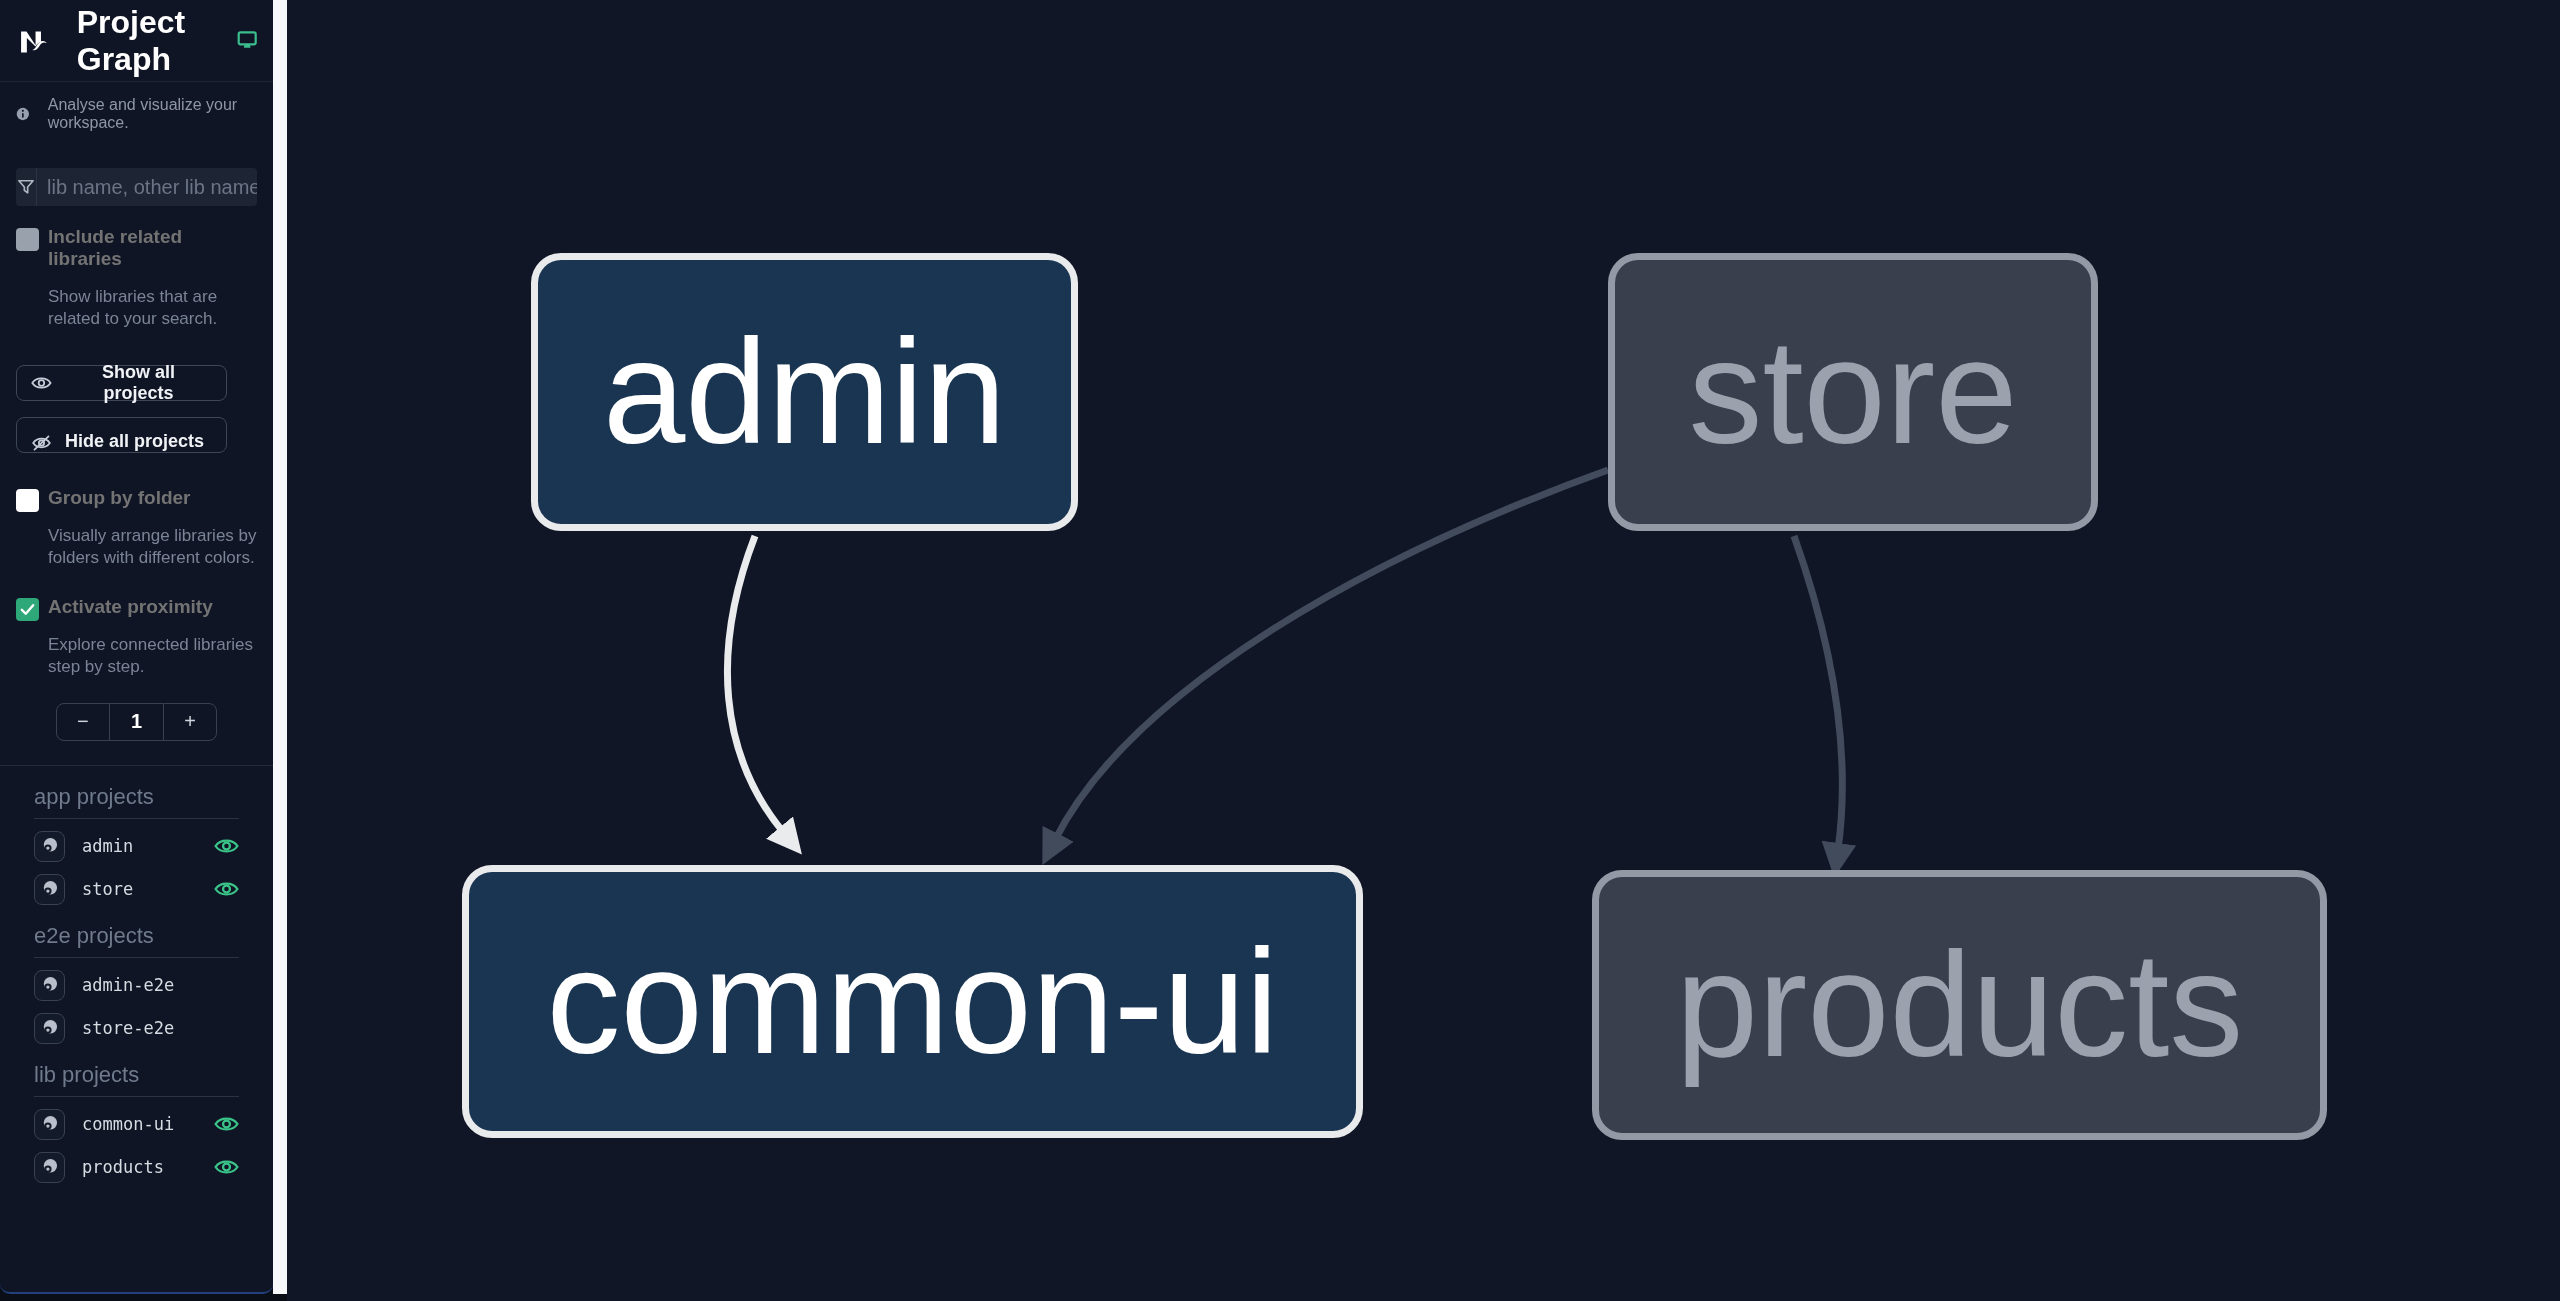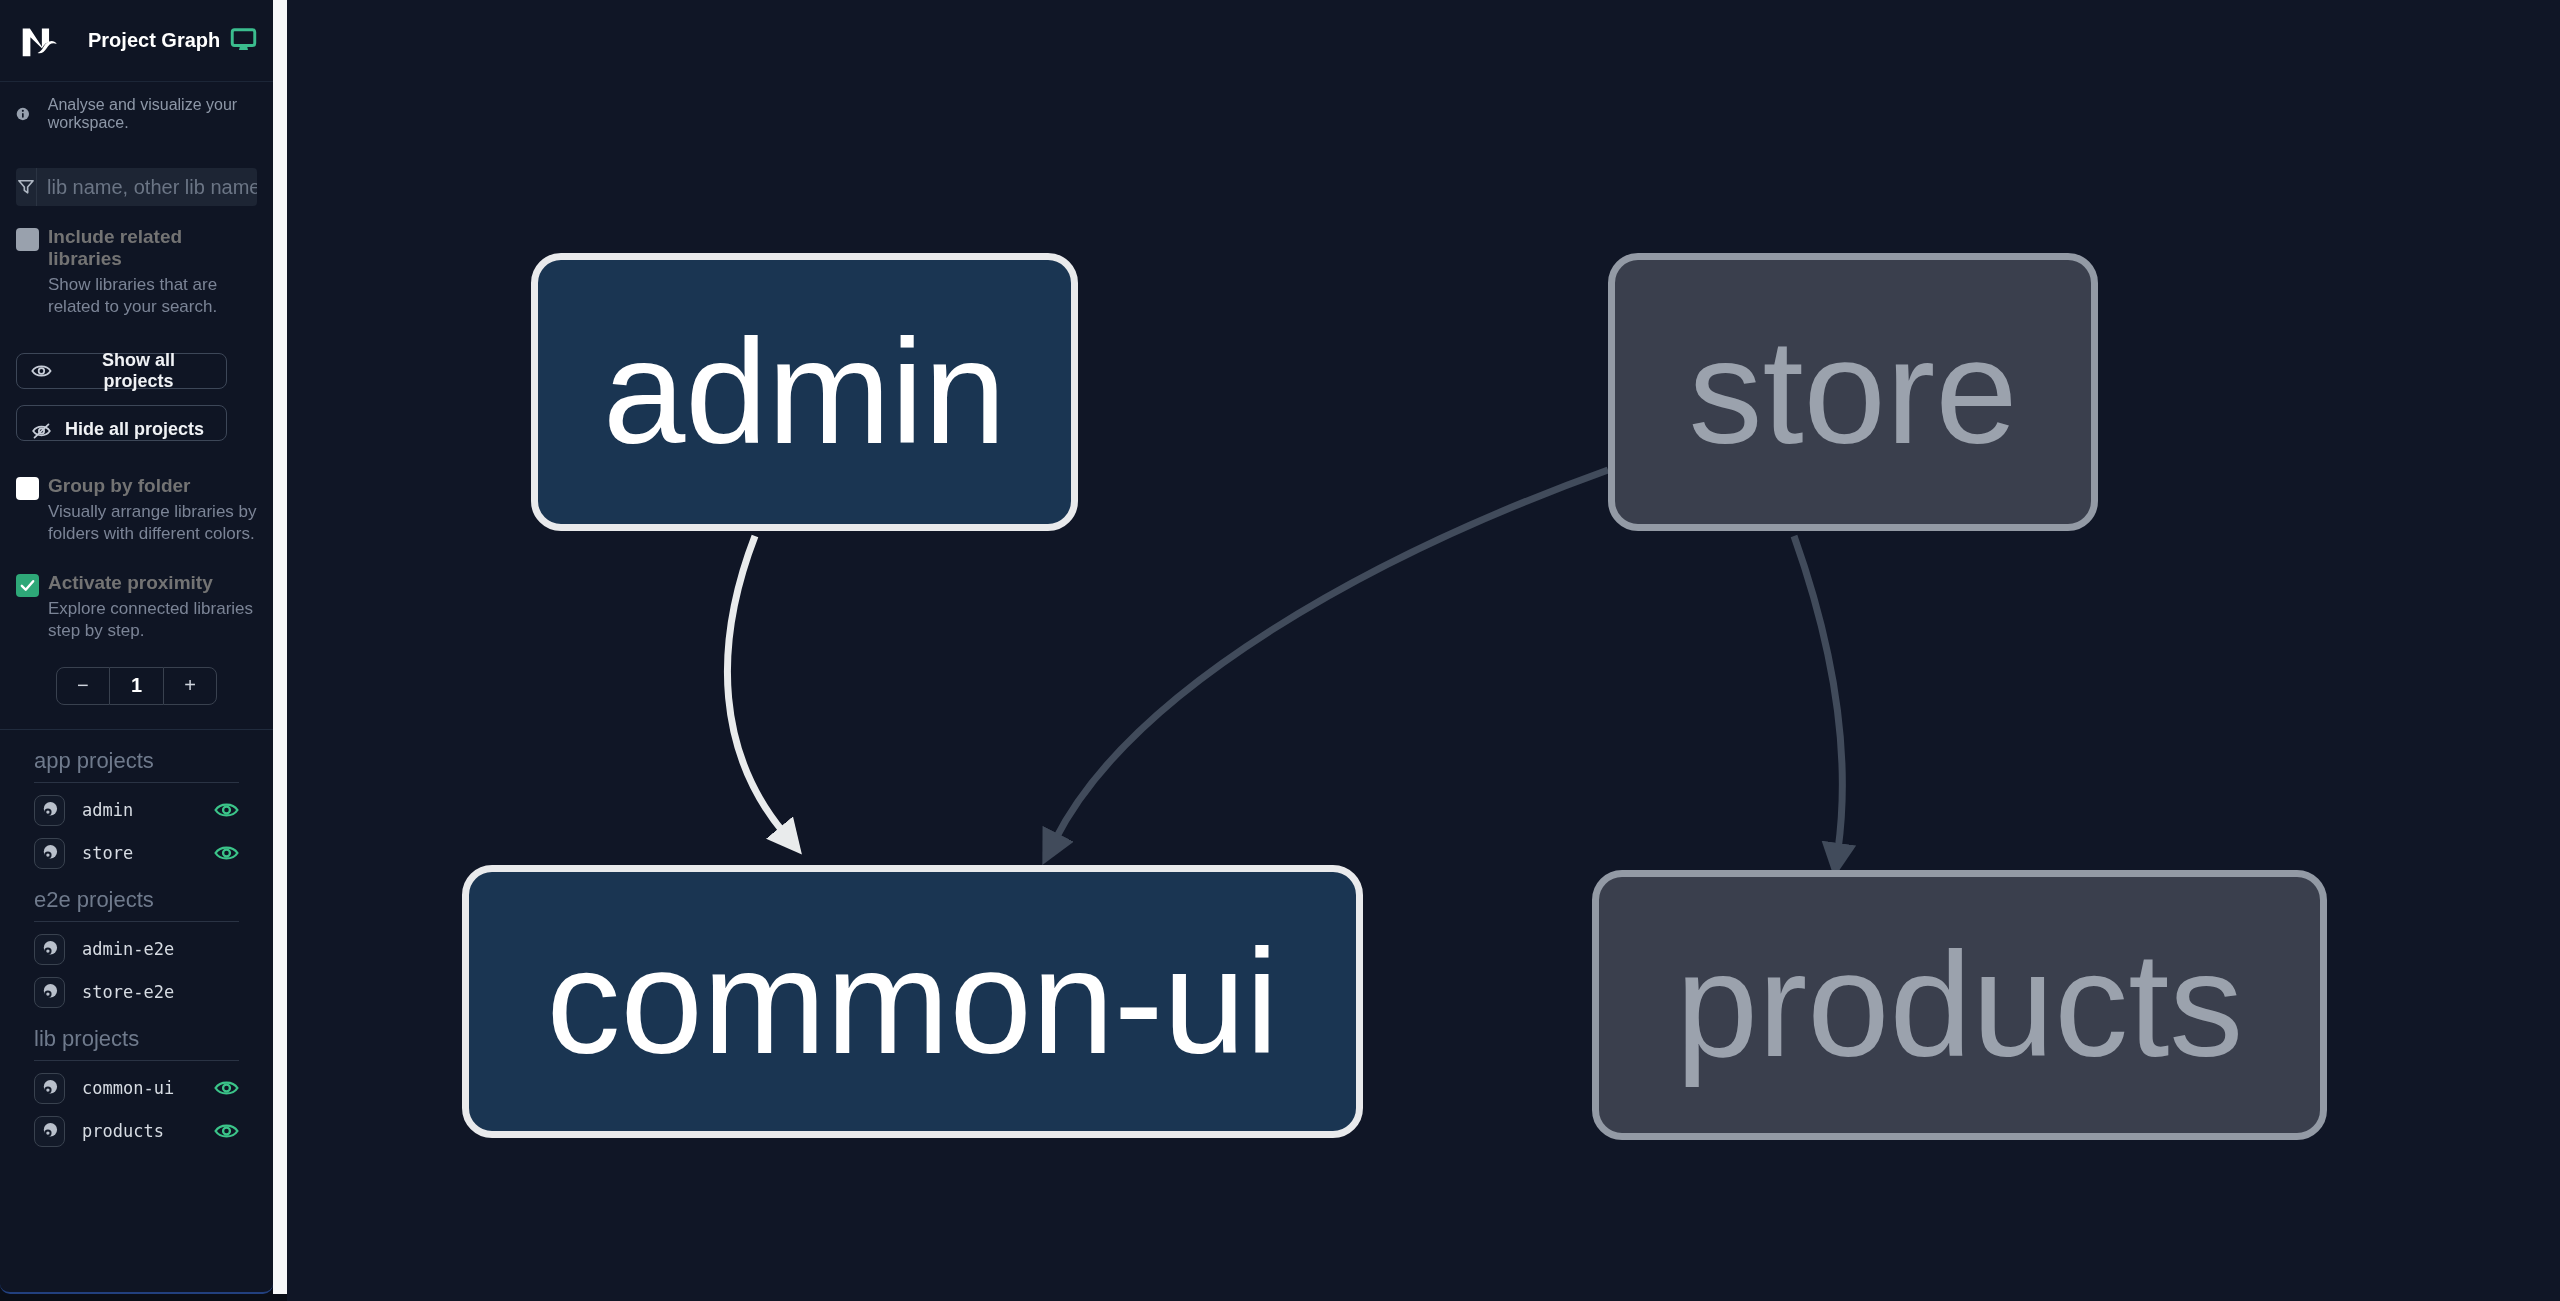--- a/index.html
+++ b/index.html
@@ -19,21 +19,21 @@
   #node-store     { left:1321px; top:253px; width:490px; height:278px; }
   #node-common-ui { left:175px;  top:865px; width:901px; height:273px; }
   #node-products  { left:1305px; top:870px; width:735px; height:270px; }
 
   
   .sidebar { position:absolute; left:0; top:0; width:273px; height:1294px; background:#0f1524;
              border-bottom:2px solid #22407e; border-radius:0 0 10px 10px; overflow:hidden; }
   .scroll-strip { position:absolute; left:273px; top:0; width:14px; height:1294px; background:#f7f8f9; }
 
   .sb-header { height:82px; display:flex; align-items:center; padding:0 16px; border-bottom:1px solid #1c2637; }
-  .sb-title { color:#fff; font-size:20px; font-weight:700; margin-left:26px; }
+  .sb-title { color:#fff; font-size:32px; font-weight:700; margin-left:26px; }
   .sb-header .spacer { flex:1; }
 
   .info-row { display:flex; align-items:center; gap:18px; padding:14px 16px 0 16px; }
   .info-row span { color:#8d97a7; font-size:16px; }
 
   .search-box { margin:36px 16px 0 16px; height:38px; background:#1d2534; border-radius:4px;
                 display:flex; align-items:stretch; overflow:hidden; }
   .search-icon-cell { width:42px; display:flex; align-items:center; justify-content:center;
                       border-right:1px solid #2b3443; }
   .search-box input { flex:1; background:transparent; border:none; outline:none; color:#e8ecf2;
@@ -41,21 +41,21 @@
   .search-box input::placeholder { color:#6b7585; }
 
   .check-row { display:flex; padding:0 16px; margin-top:20px; }
   .checkbox { width:23px; height:23px; border-radius:4px; flex:0 0 23px; margin-top:2px;
               display:flex; align-items:center; justify-content:center; cursor:pointer; }
   .cb-gray  { background:#99a1ad; }
   .cb-white { background:#ffffff; }
   .cb-green { background:#2ea878; }
   .check-text { margin-left:9px; width:209px; }
   .check-label { color:#737373; font-size:19px; font-weight:600; }
-  .check-desc  { color:#7b8496; font-size:17px; line-height:1.32; margin-top:4px; }
+  .check-desc  { color:#7b8496; font-size:17px; line-height:1.32; margin-top:16px; }
 
   .sb-button { margin:18px 16px 0 16px; height:36px; border:1px solid #3d4758; border-radius:8px;
                background:transparent; display:flex; align-items:center; gap:13px; padding:0 14px;
                color:#f0f2f5; font-size:18px; font-weight:600; cursor:pointer; width:211px;
                font-family:"Liberation Sans",sans-serif; }
   .mt-lg { margin-top:34px; }
 
   .stepper { margin:24px auto 0 auto; display:flex; width:161px; }
   .stepper div { height:38px; border:1px solid #39414f; display:flex; align-items:center;
                  justify-content:center; font-size:20px; color:#cfd4dd; cursor:pointer; }

